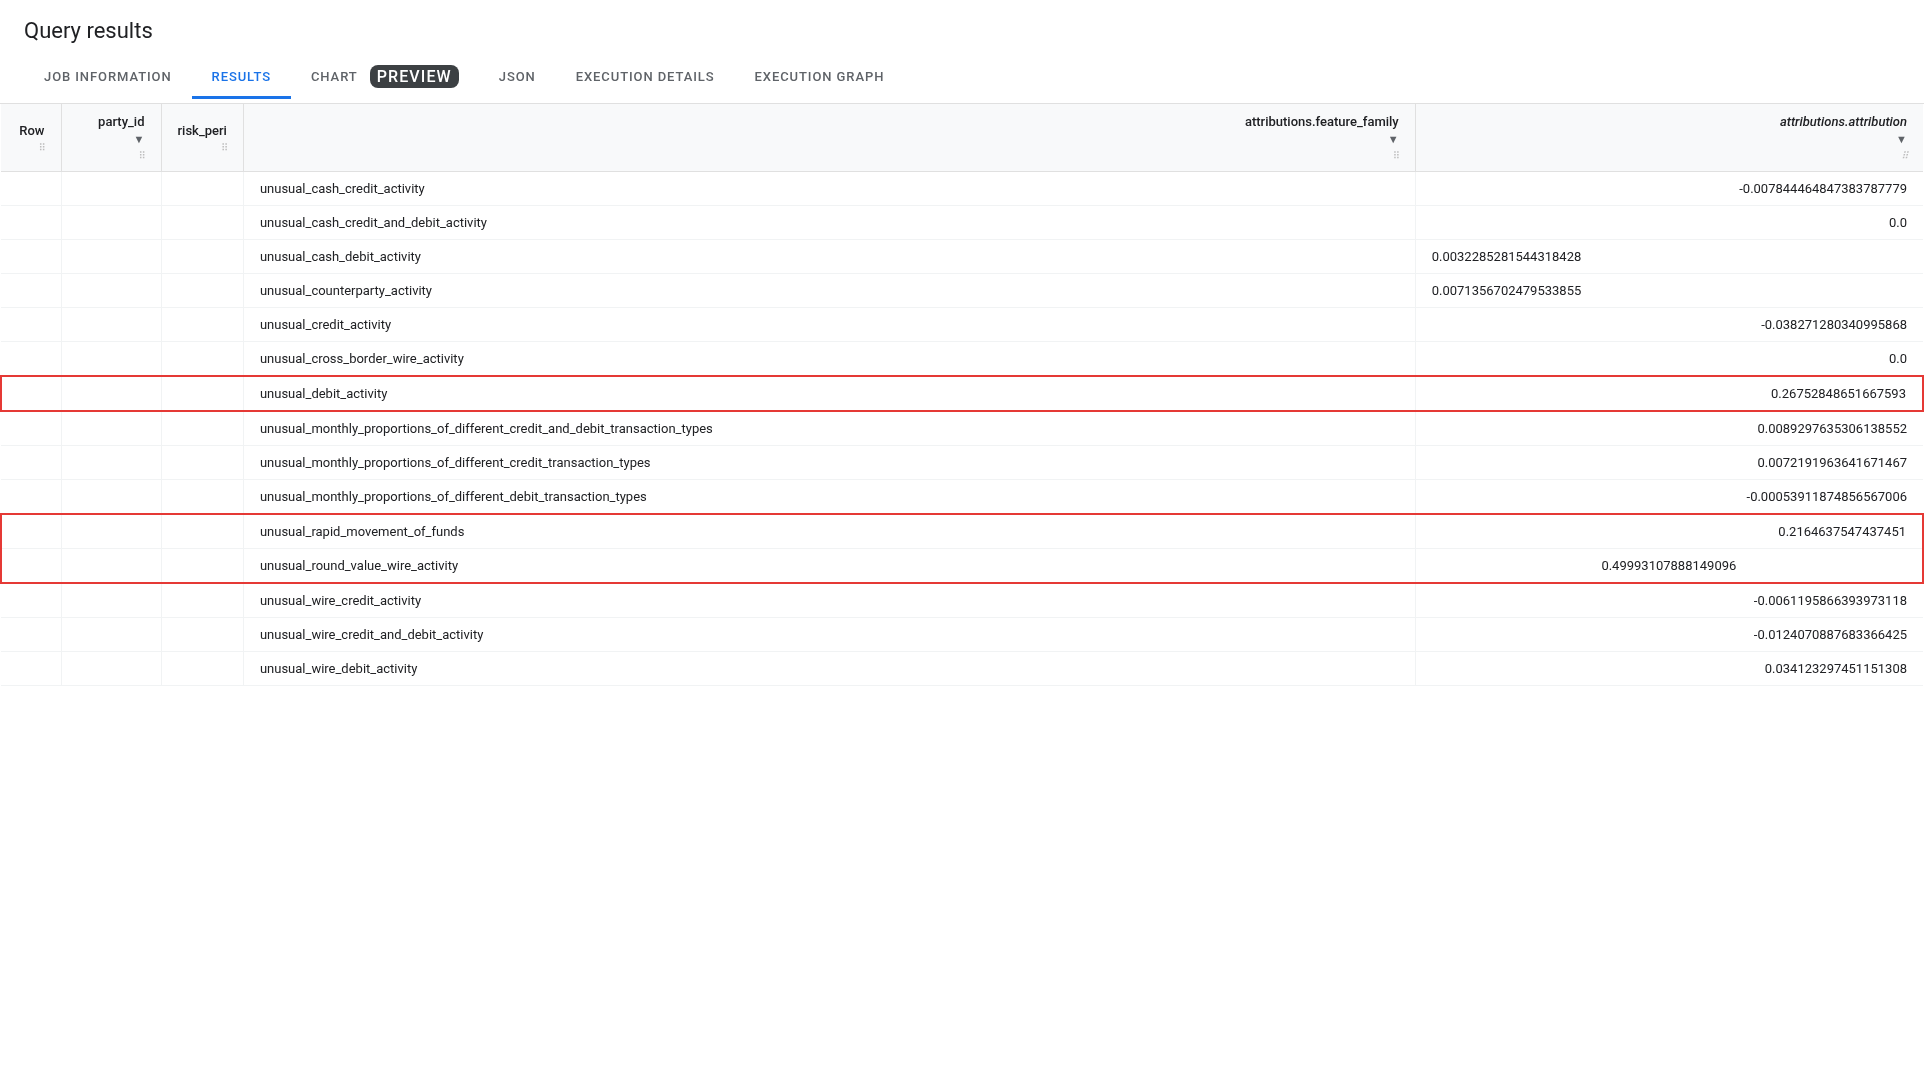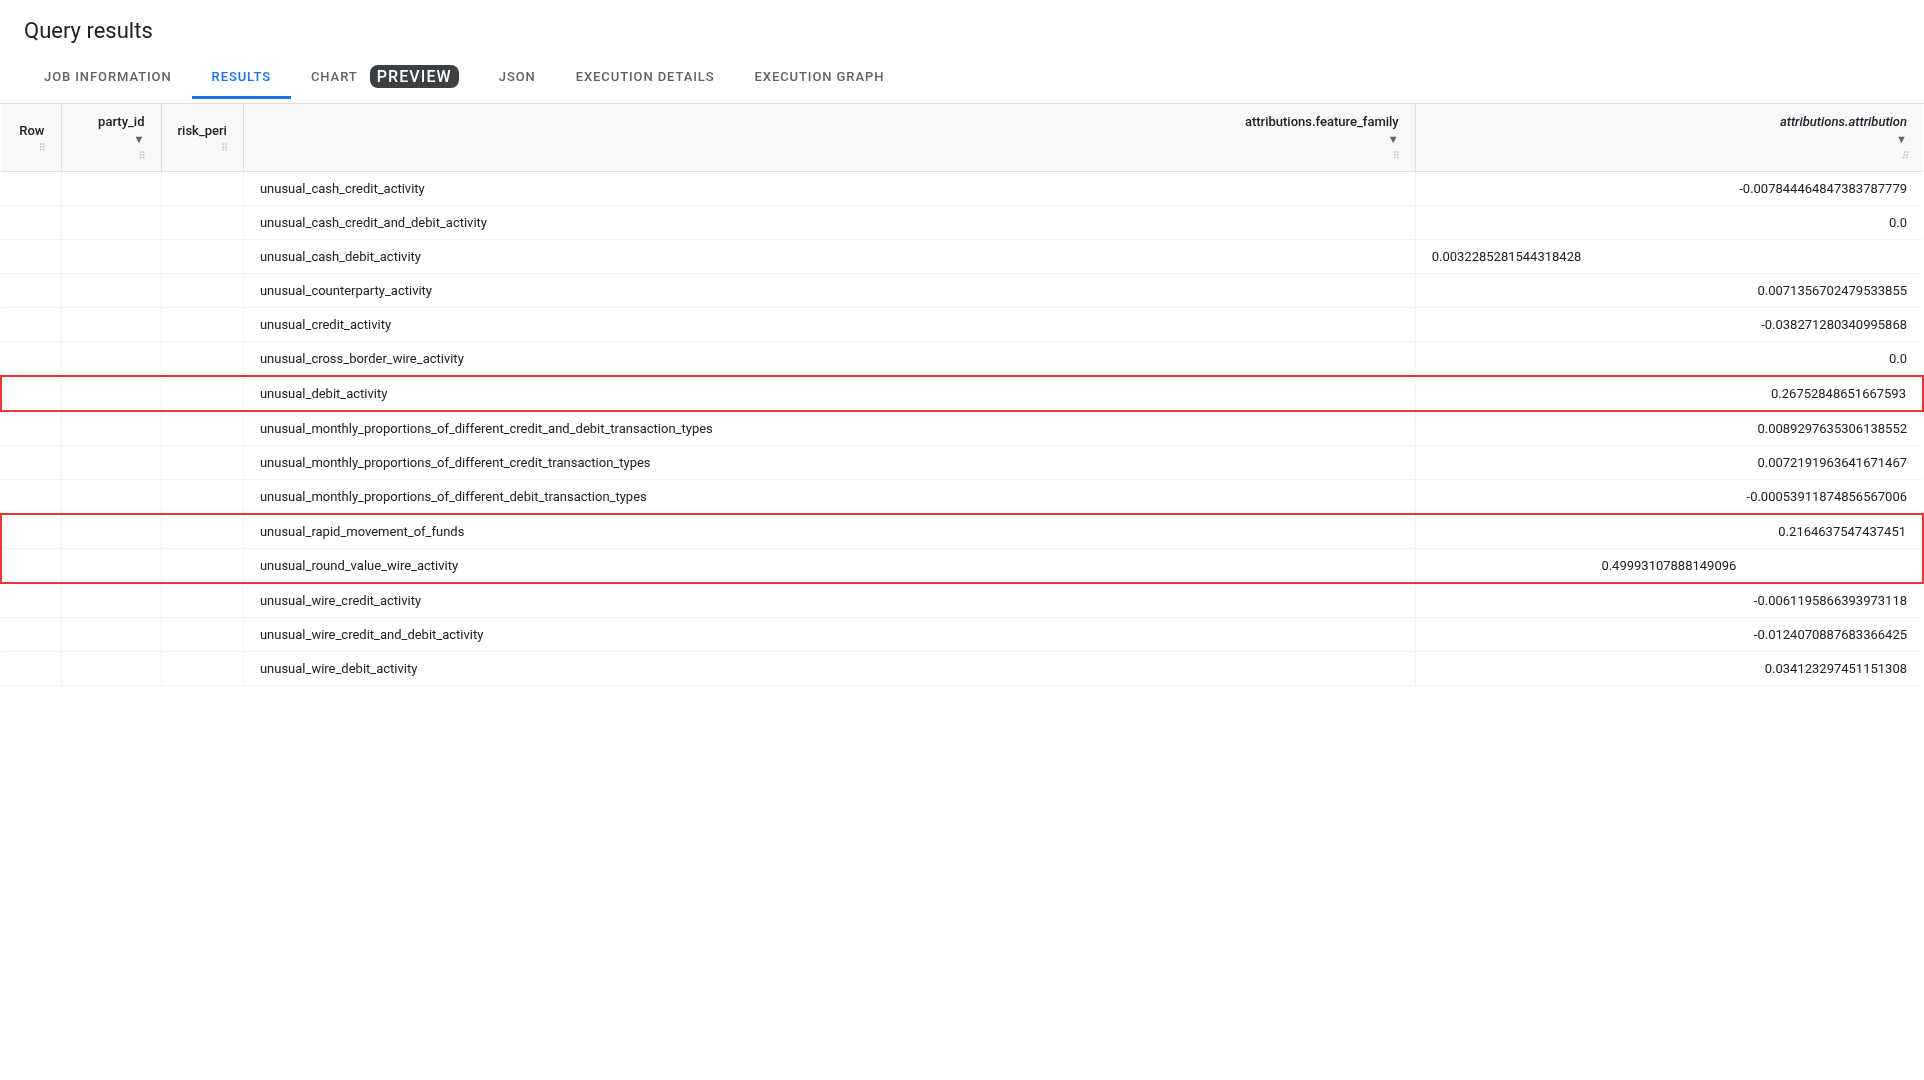--- a/index.html
+++ b/index.html
@@ -203,21 +203,21 @@
           <td></td>
           <td></td>
           <td>unusual_cash_debit_activity</td>
           <td style="text-align: left;">0.0032285281544318428</td>
         </tr>
         <tr>
           <td></td>
           <td></td>
           <td></td>
           <td>unusual_counterparty_activity</td>
-          <td style="text-align: right;">0.007135670247953385​5</td>
+          <td style="text-align: left;">0.007135670247953385​5</td>
         </tr>
         <tr>
           <td></td>
           <td></td>
           <td></td>
           <td>unusual_credit_activity</td>
           <td style="text-align: right;">-0.038271280340995868</td>
         </tr>
         <tr>
           <td></td>

